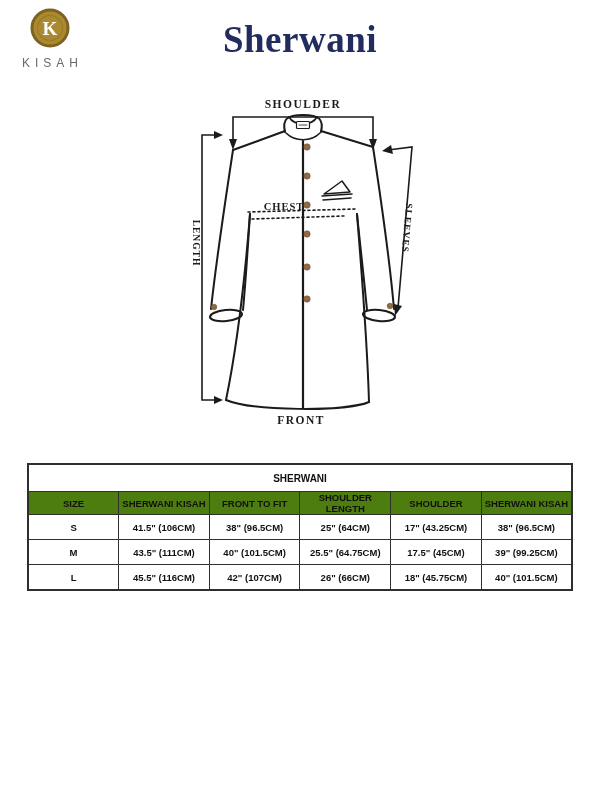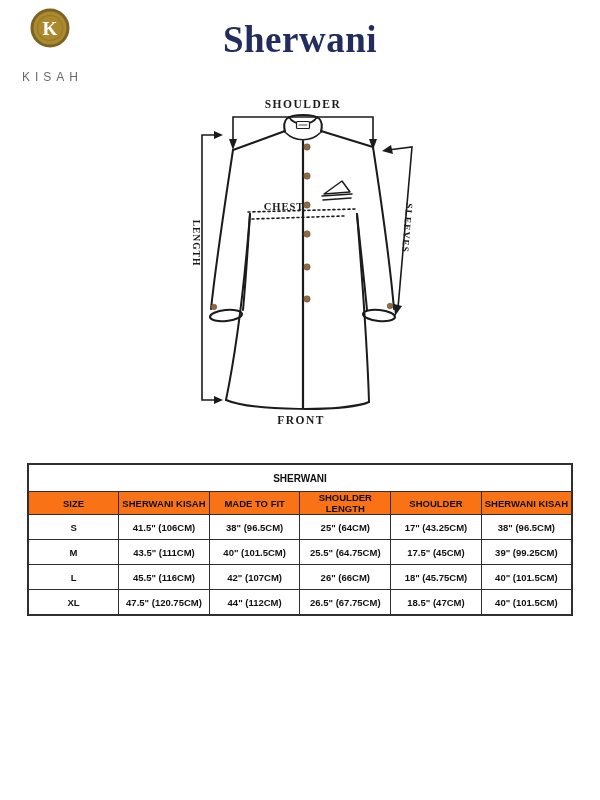--- a/index.html
+++ b/index.html
@@ -3,21 +3,21 @@
 <meta charset="utf-8">
 <style>
   html,body{margin:0;padding:0;}
   body{
     width:600px;height:800px;background:#ffffff;position:relative;
     font-family:"Liberation Sans",sans-serif;overflow:hidden;
   }
   
   .logo-wrap{position:absolute;left:14px;top:8px;width:72px;text-align:center;}
   .logo-name{
-    margin-top:18px;font-size:12px;font-weight:400;color:#6a6a6a;
+    margin-top:4px;font-size:12px;font-weight:400;color:#6a6a6a;
     letter-spacing:5px;text-indent:5px;font-family:"Liberation Sans",sans-serif;
   }
   
   .page-title{
     position:absolute;left:0;top:18px;width:100%;text-align:center;
     font-family:"Liberation Serif",serif;font-weight:700;font-size:37px;
     color:#232c5e;letter-spacing:0.5px;
   }
   
   .diagram{position:absolute;left:0;top:0;width:600px;height:460px;}
@@ -29,21 +29,21 @@
     position:absolute;left:27px;top:463px;width:546px;
     border-collapse:collapse;table-layout:fixed;
     font-family:"Liberation Sans",sans-serif;
   }
   .size-table td,.size-table th{
     border:1px solid #2f2f2f;text-align:center;vertical-align:middle;
     color:#101010;padding:0;
   }
   .size-table{border:2px solid #2f2f2f;}
   .tbl-title td{height:26px;font-size:10px;font-weight:700;background:#ffffff;}
-  .tbl-head th{height:22px;font-size:9.5px;font-weight:700;background:#f97316;}
+  .tbl-head th{height:22px;font-size:9.5px;font-weight:700;background:#4d7c0f;}
   .tbl-row td{height:24px;font-size:9.5px;font-weight:700;background:#ffffff;}
 </style>
 </head>
 <body>
 
 <div class="logo-wrap">
   <svg width="40" height="40" viewBox="0 0 40 40">
     <circle cx="20" cy="20" r="18" fill="#ab8a2f" stroke="#7e6222" stroke-width="3"></circle>
     <circle cx="20" cy="20" r="12.5" fill="none" stroke="#9a7c29" stroke-width="1.5"></circle>
     <text x="20" y="27" text-anchor="middle" font-family="Liberation Serif, serif" font-size="19" font-weight="700" fill="#ffffff">K</text>
@@ -130,21 +130,21 @@
 </svg>
 
 <table class="size-table">
   <tbody>
     <tr class="tbl-title">
       <td colspan="6">SHERWANI</td>
     </tr>
     <tr class="tbl-head">
       <th>SIZE</th>
       <th>SHERWANI KISAH</th>
-      <th>MADE TO FIT</th>
+      <th>FRONT TO FIT</th>
       <th>SHOULDER LENGTH</th>
       <th>SHOULDER</th>
       <th>SHERWANI KISAH</th>
     </tr>
     <tr class="tbl-row">
       <td>S</td>
       <td>41.5" (106CM)</td>
       <td>38" (96.5CM)</td>
       <td>25" (64CM)</td>
       <td>17" (43.25CM)</td>
@@ -159,22 +159,14 @@
       <td>39" (99.25CM)</td>
     </tr>
     <tr class="tbl-row">
       <td>L</td>
       <td>45.5" (116CM)</td>
       <td>42" (107CM)</td>
       <td>26" (66CM)</td>
       <td>18" (45.75CM)</td>
       <td>40" (101.5CM)</td>
     </tr>
-    <tr class="tbl-row">
-      <td>XL</td>
-      <td>47.5" (120.75CM)</td>
-      <td>44" (112CM)</td>
-      <td>26.5" (67.75CM)</td>
-      <td>18.5" (47CM)</td>
-      <td>40" (101.5CM)</td>
-    </tr>
   </tbody>
 </table>
 
 </body></html>

